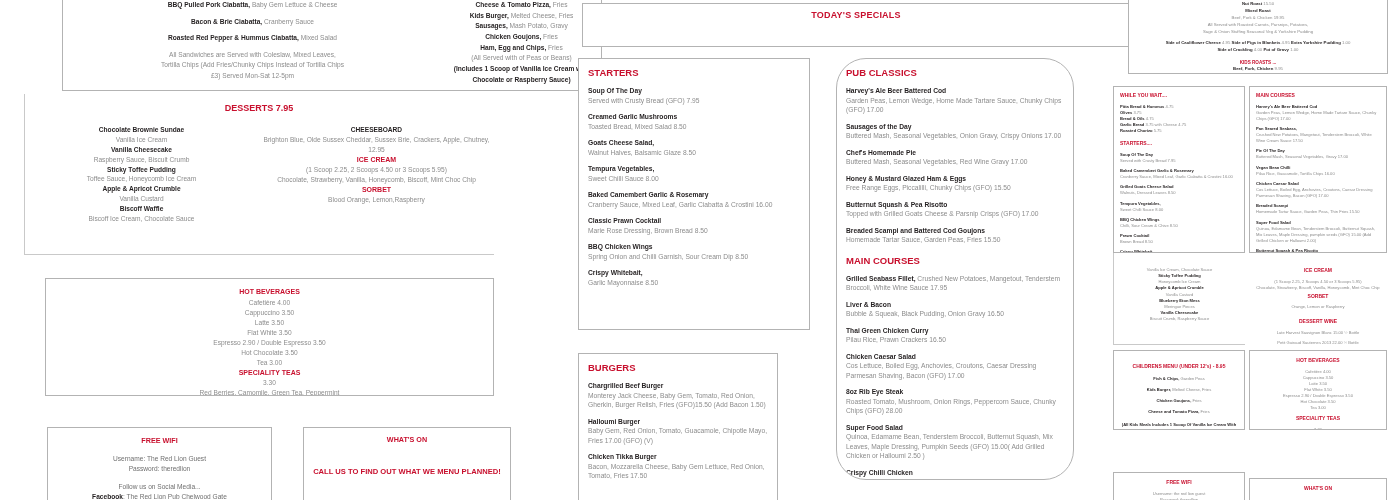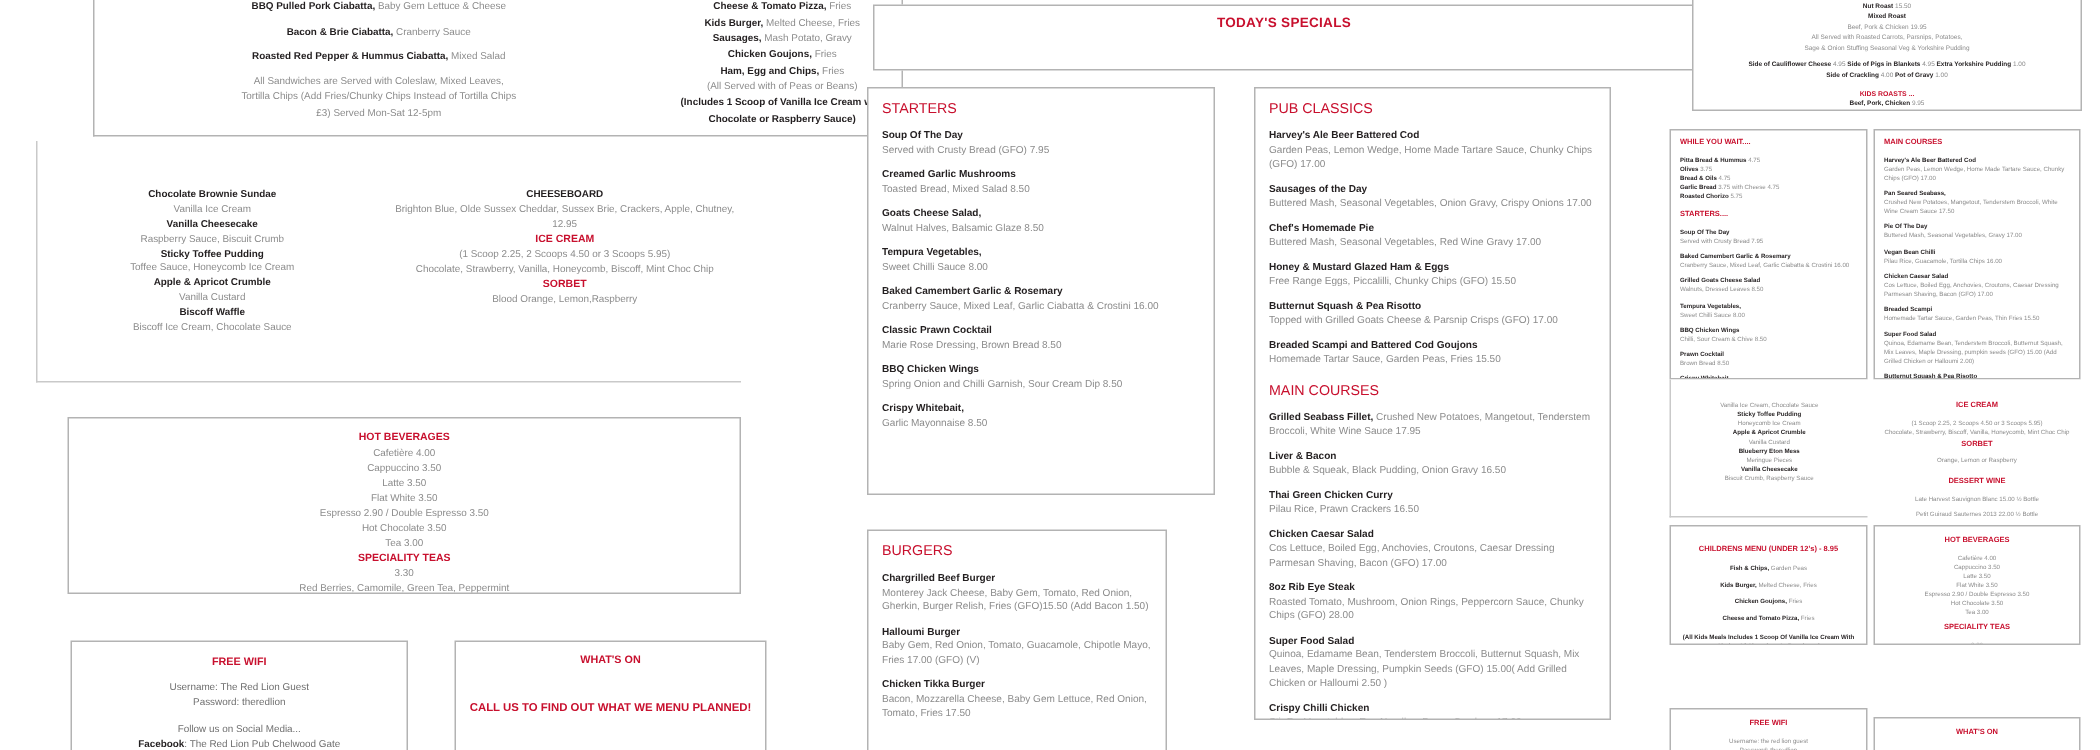--- a/index.html
+++ b/index.html
@@ -93,23 +93,23 @@
   #whatson {
     left: 303px; top: 427px; width: 208px; height: 80px;
     text-align: center; font-size: 6.6px; line-height: 1.5; padding-top: 7px;
   }
   #whatson .rh { font-weight: bold; color: #c8102e; font-size: 7.2px; }
   #whatson .l2 { font-weight: bold; color: #c8102e; font-size: 7.6px; margin-top: 20px; line-height:1.45;}
 
   
   #starters { left: 578px; top: 58px; width: 232px; height: 272px; padding: 8px 9px; }
   #burgers  { left: 578px; top: 353px; width: 200px; height: 163px; padding: 8px 9px; }
-  #classics { left: 836px; top: 58px; width: 238px; height: 422px; padding: 8px 9px; }
-
-  .sect-title { color: #c8102e; font-weight: normal; font-size: 9.5px; margin-bottom: 8px; }
+  #classics { left: 836px; top: 58px; width: 238px; height: 422px; padding: 8px 9px; border-radius: 30px; }
+
+  .sect-title { color: #c8102e; font-weight: bold; font-size: 9.5px; margin-bottom: 8px; }
   .sect-title.sub { margin-top: 10px; }
   .item { margin-bottom: 7px; font-size: 6.7px; line-height: 1.42; }
   .item .nm { font-weight: bold; color: #231f20; }
   .item .ds { color: #8c8c8c; }
 
   
   #miniWhile { left: 1113px; top: 86px; width: 132px; height: 167px; padding: 5px 6px; }
   #miniMain  { left: 1249px; top: 86px; width: 138px; height: 167px; padding: 5px 6px; }
   #miniDess  { left: 1113px; top: 253px; width: 132px; height: 92px; border:none; border-left:1px solid #c9c9c9; border-bottom:1px solid #c9c9c9; }
   #miniIce   { left: 1249px; top: 253px; width: 138px; height: 92px; border:none; }
@@ -165,20 +165,21 @@
     </div>
     <div>
       <span class="b">Side of Crackling</span><span class="g"> 4.00 </span><span class="b">Pot of Gravy</span><span class="g"> 1.00</span>
     </div>
     <div class="hdr sp" style="font-size:4.6px">KIDS ROASTS ...</div>
     <div><span class="b">Beef, Pork, Chicken</span><span class="g"> 9.95</span></div>
     <div class="g">(All Children's Meals Come With 1 Scoop of Vanilla Ice Cream with Either Chocolate/Raspberry Sauce)</div>
   </div>
 
   <div class="panel" id="dessertsPanel"></div>
+  <div id="dessertsTitle">DESSERTS 7.95</div>
   <div id="dessCols">
     <div class="col">
       <span class="h">Chocolate Brownie Sundae</span><br>
       <span class="g">Vanilla Ice Cream</span><br>
       <span class="h">Vanilla Cheesecake</span><br>
       <span class="g">Raspberry Sauce, Biscuit Crumb</span><br>
       <span class="h">Sticky Toffee Pudding</span><br>
       <span class="g">Toffee Sauce, Honeycomb Ice Cream</span><br>
       <span class="h">Apple &amp; Apricot Crumble</span><br>
       <span class="g">Vanilla Custard</span><br>

